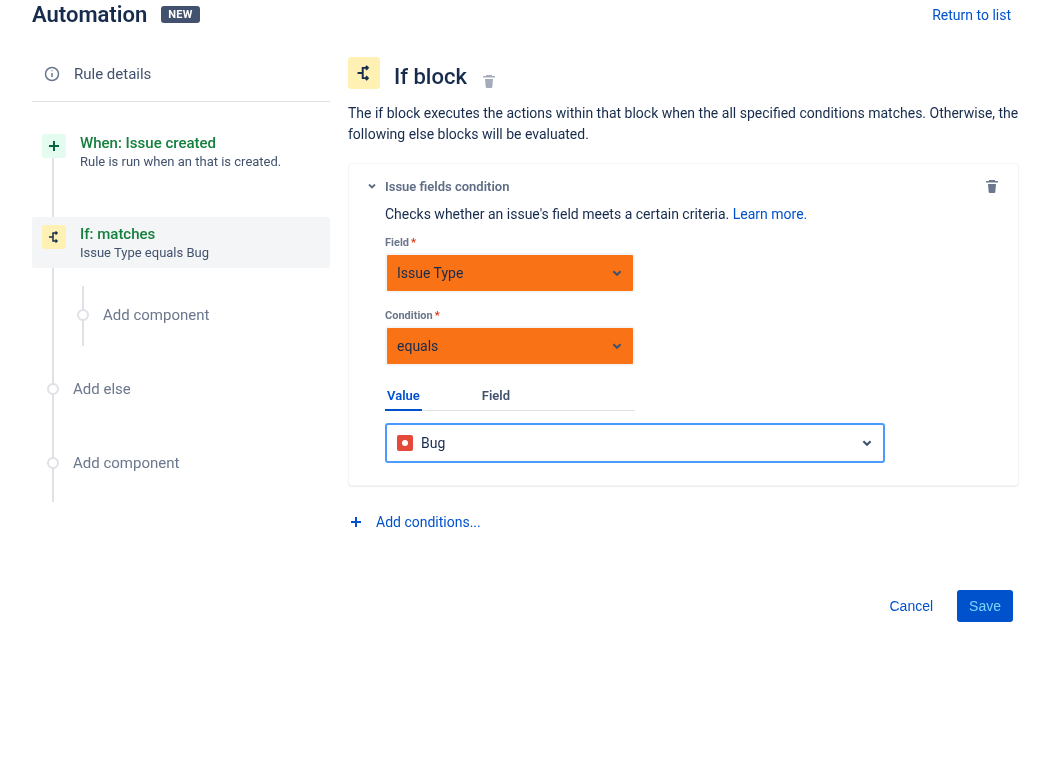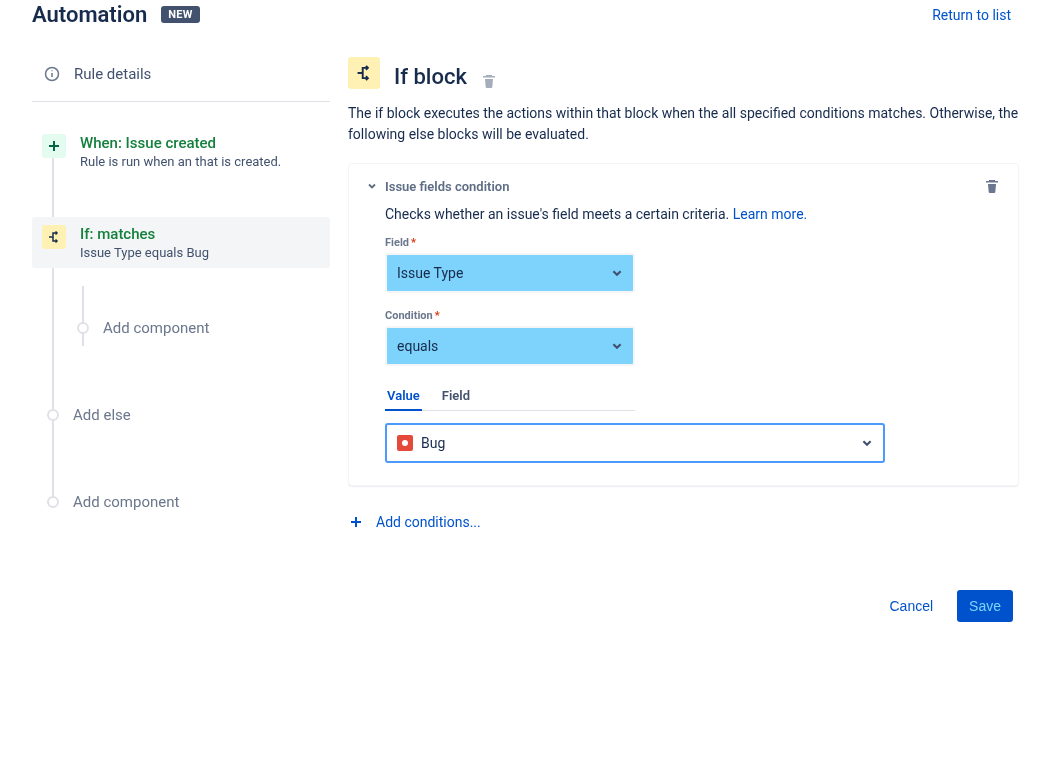--- a/index.html
+++ b/index.html
@@ -127,21 +127,20 @@
     }
     .tree-line-v.inner {
       left: 50px;
     }
     .tree-node-empty {
       display: flex;
       align-items: center;
       gap: 14px;
       padding: 8px 10px;
       cursor: pointer;
-      margin-top: 13px;
     }
     .tree-node-empty .circle {
       width: 12px;
       height: 12px;
       border: 2px solid #DFE1E6;
       border-radius: 50%;
       background: #fff;
       margin-left: 5px;
       position: relative;
       z-index: 2;
@@ -232,34 +231,35 @@
     .form-label .req {
       color: #DE350B;
       margin-left: 2px;
     }
     .select {
       display: flex;
       align-items: center;
       justify-content: space-between;
       width: 250px;
       height: 40px;
-      background: #7dd3fc;
+      background: #f97316;
       border: 2px solid #F4F5F7;
       border-radius: 3px;
       padding: 0 10px;
       font-size: 14px;
       color: #172B4D;
       cursor: pointer;
       margin-bottom: 16px;
     }
     .tabs {
       display: flex;
       border-bottom: 1px solid #DFE1E6;
       margin-bottom: 12px;
       width: 250px;
+      gap: 40px;
     }
     .tab {
       padding: 6px 2px;
       margin-right: 18px;
       font-size: 13px;
       font-weight: 600;
       color: #42526E;
       cursor: pointer;
       border-bottom: 2px solid transparent;
       margin-bottom: -1px;

